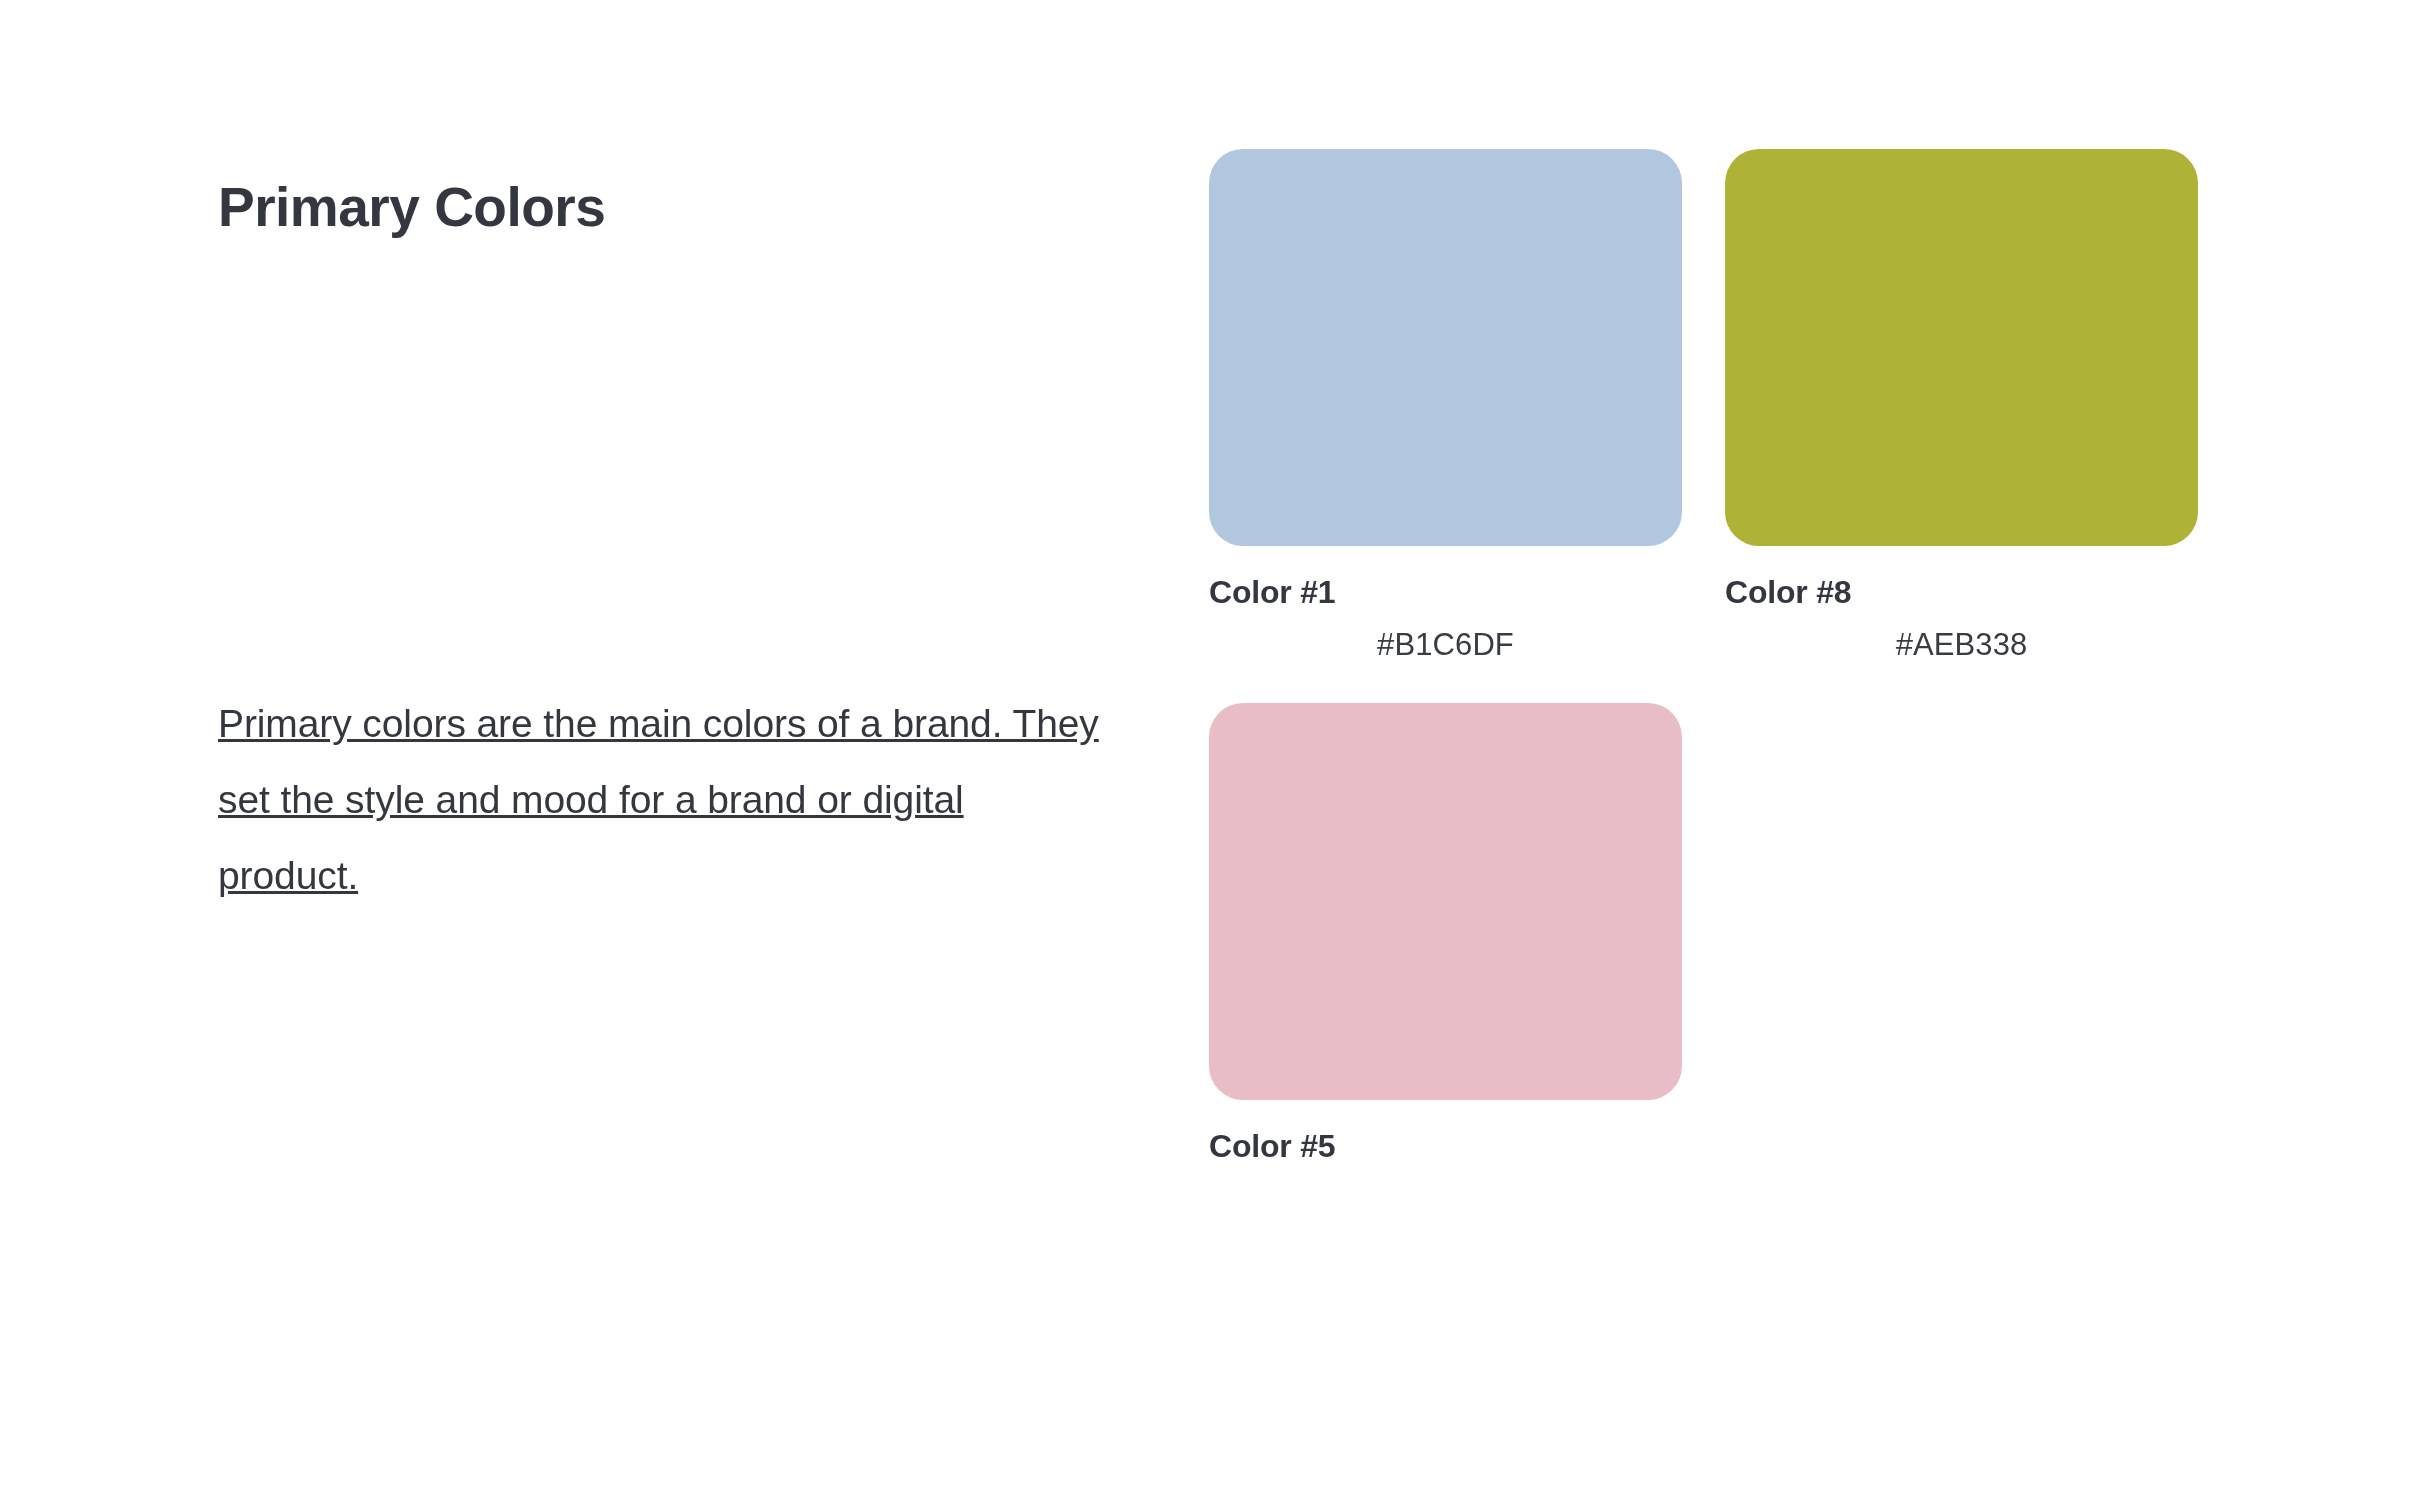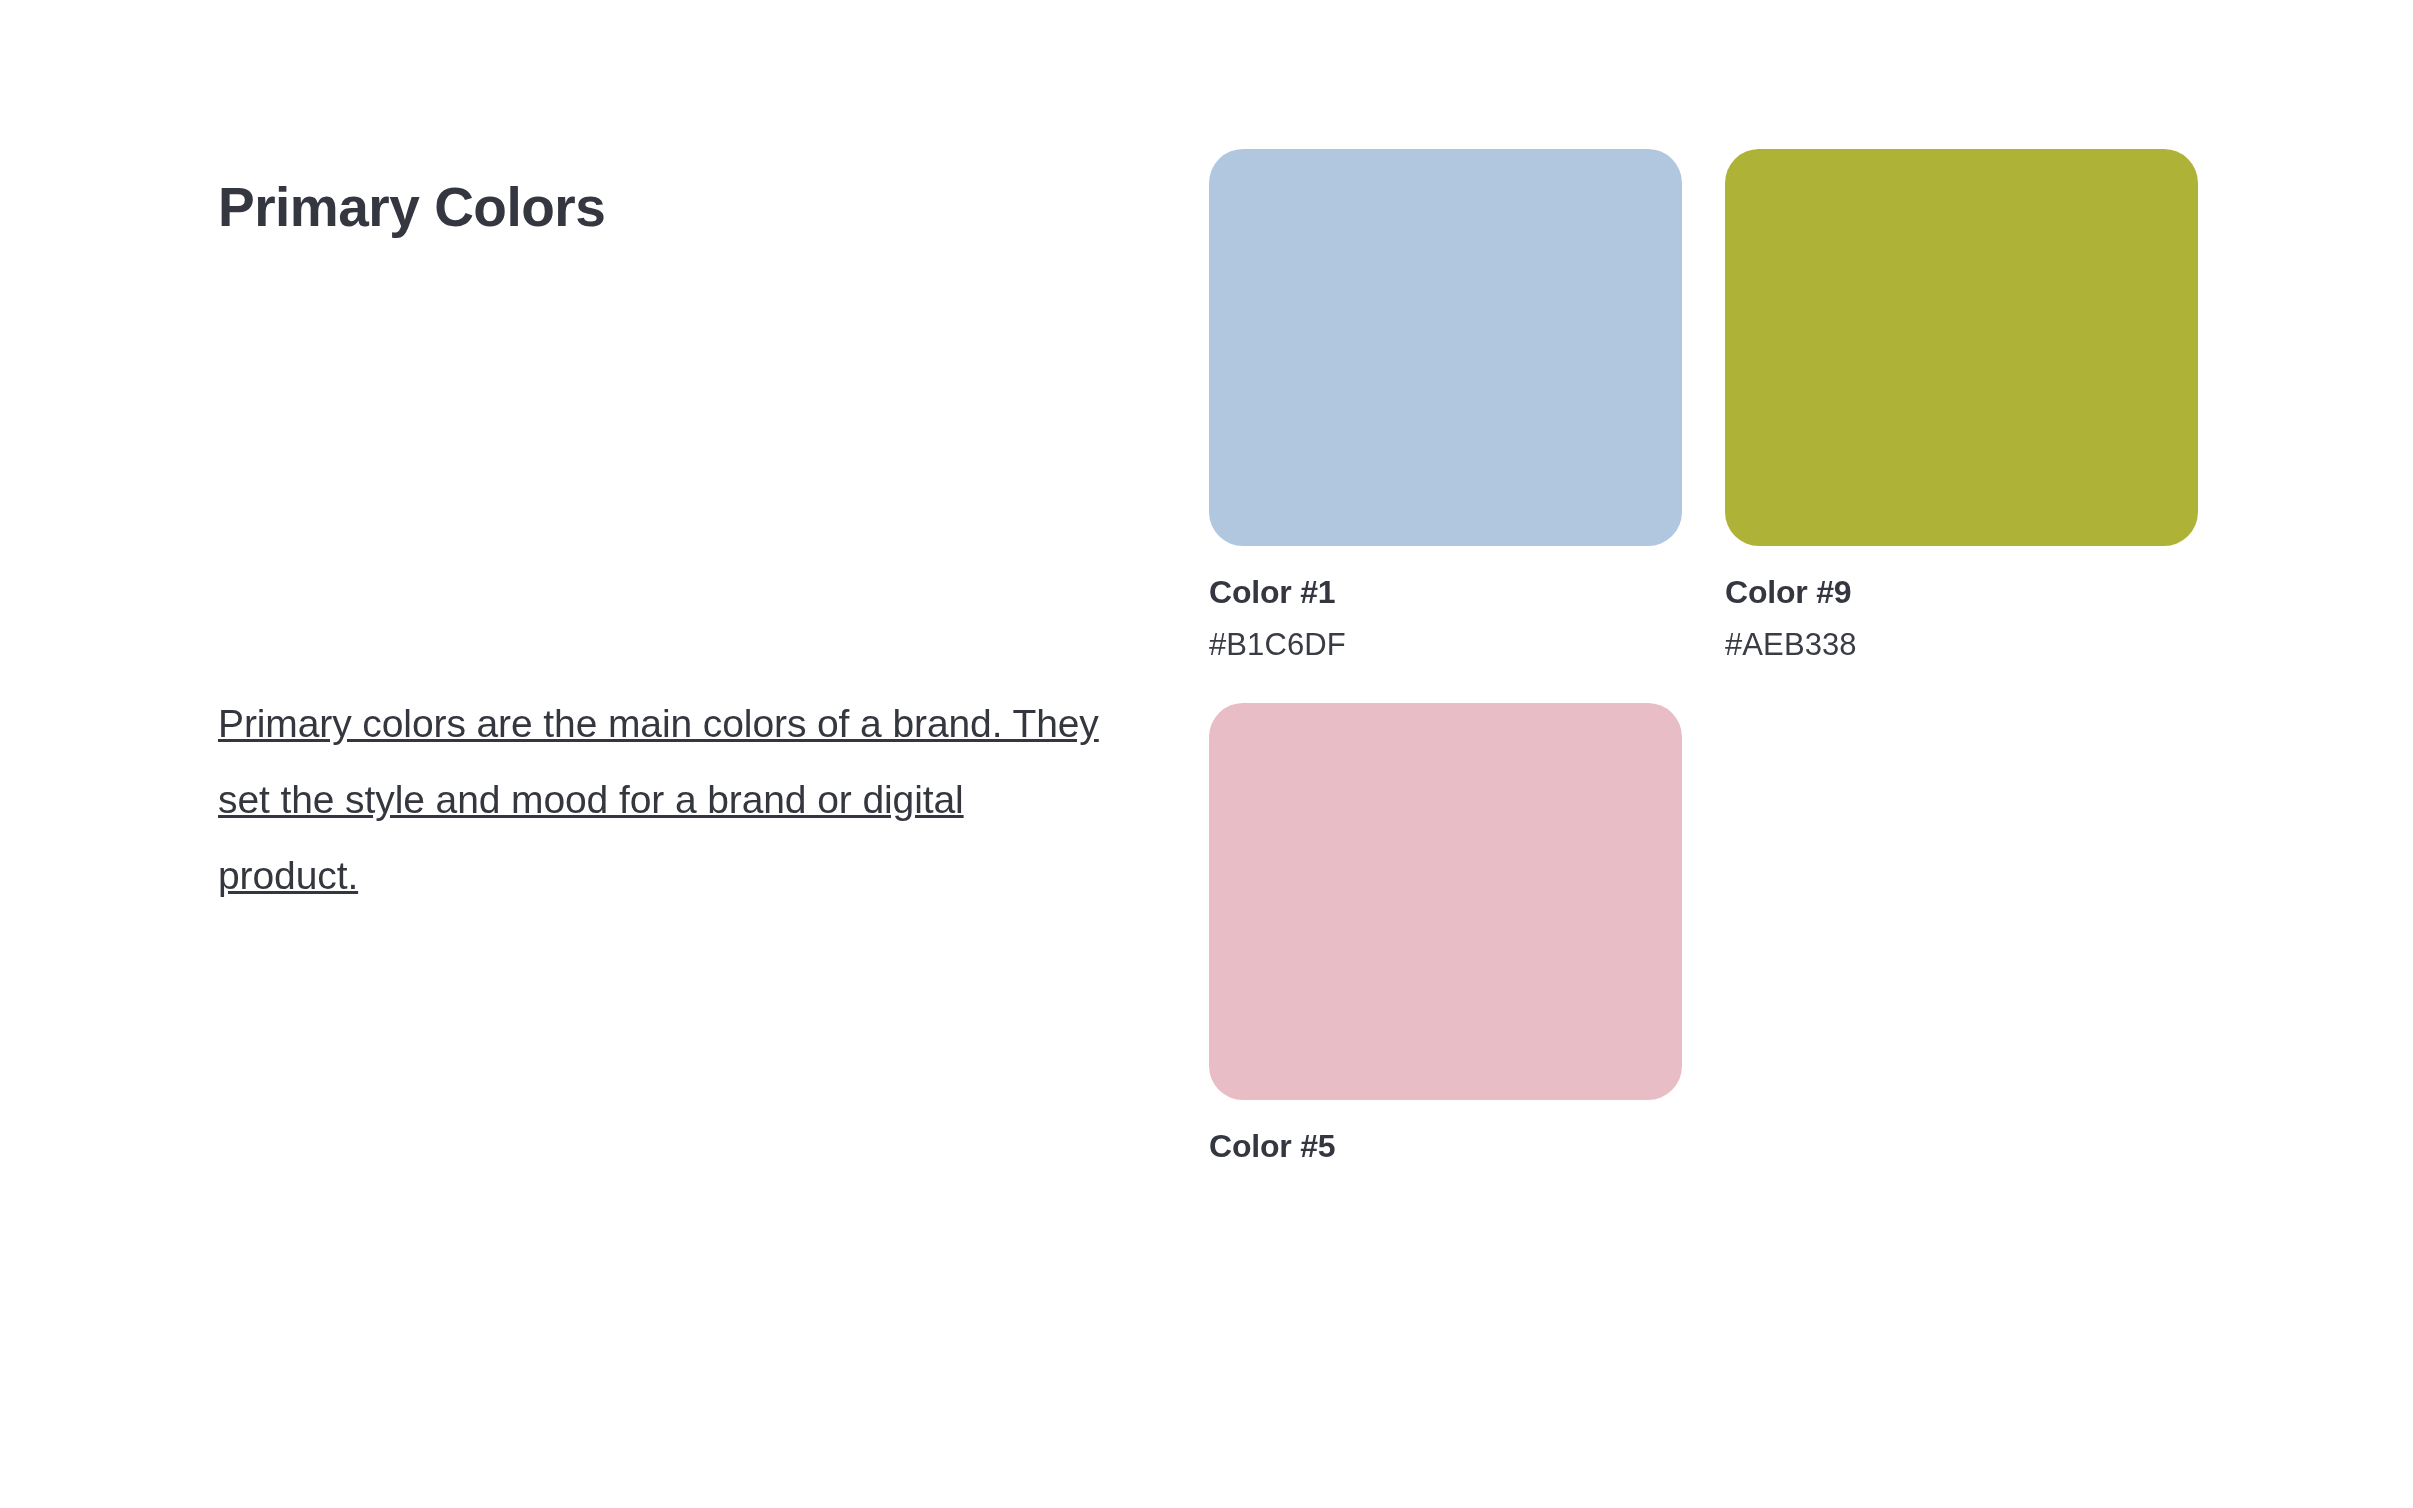--- a/index.html
+++ b/index.html
@@ -88,20 +88,21 @@
     color: #343640;
   }
 
   .swatch-hex {
     margin-top: 21px;
     font-size: 31px;
     line-height: 1.0;
     font-weight: 400;
     letter-spacing: 0.1px;
     color: #3A3C44;
+    text-align: center;
   }
 </style>
 </head>
 <body style="background-color: rgb(255, 255, 255);">
 
 <div class="slide">
 
   <div class="left-col">
     <h1 class="page-title" style="color: rgb(52, 54, 64); text-align: right;">Primary Colors</h1>
 
@@ -111,21 +112,21 @@
   <div class="swatch-grid">
 
     <div class="swatch-card">
       <div class="swatch-chip" style="background-color: rgb(177, 198, 223);"></div>
       <div class="swatch-name">Color #1</div>
       <div class="swatch-hex">#B1C6DF</div>
     </div>
 
     <div class="swatch-card">
       <div class="swatch-chip" style="background-color: rgb(174, 179, 56);"></div>
-      <div class="swatch-name">Color #9</div>
+      <div class="swatch-name">Color #8</div>
       <div class="swatch-hex">#AEB338</div>
     </div>
 
     <div class="swatch-card">
       <div class="swatch-chip" style="background-color: rgb(232, 189, 197);"></div>
       <div class="swatch-name">Color #5</div>
     </div>
 
 
   </div>

